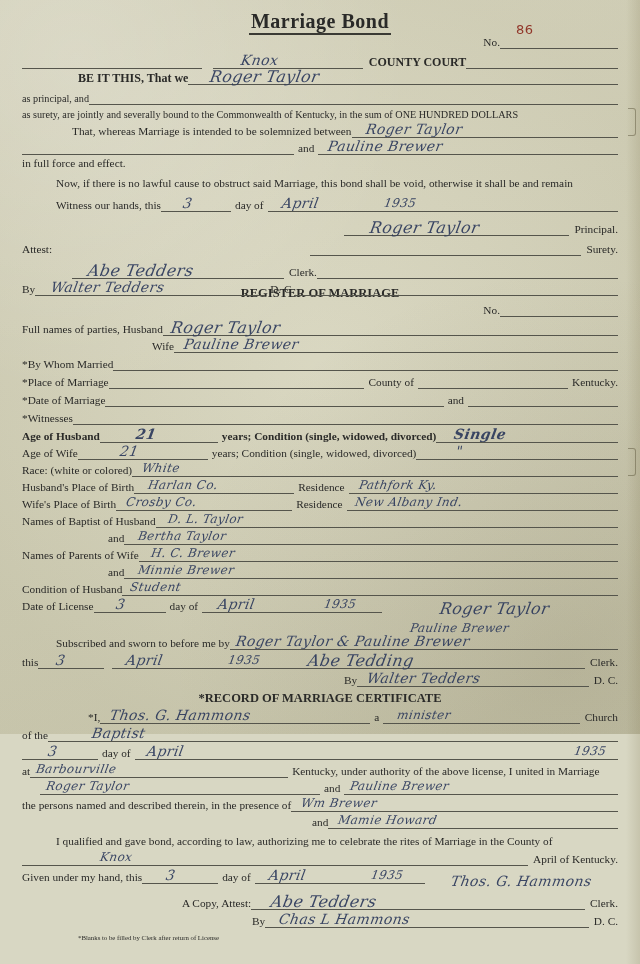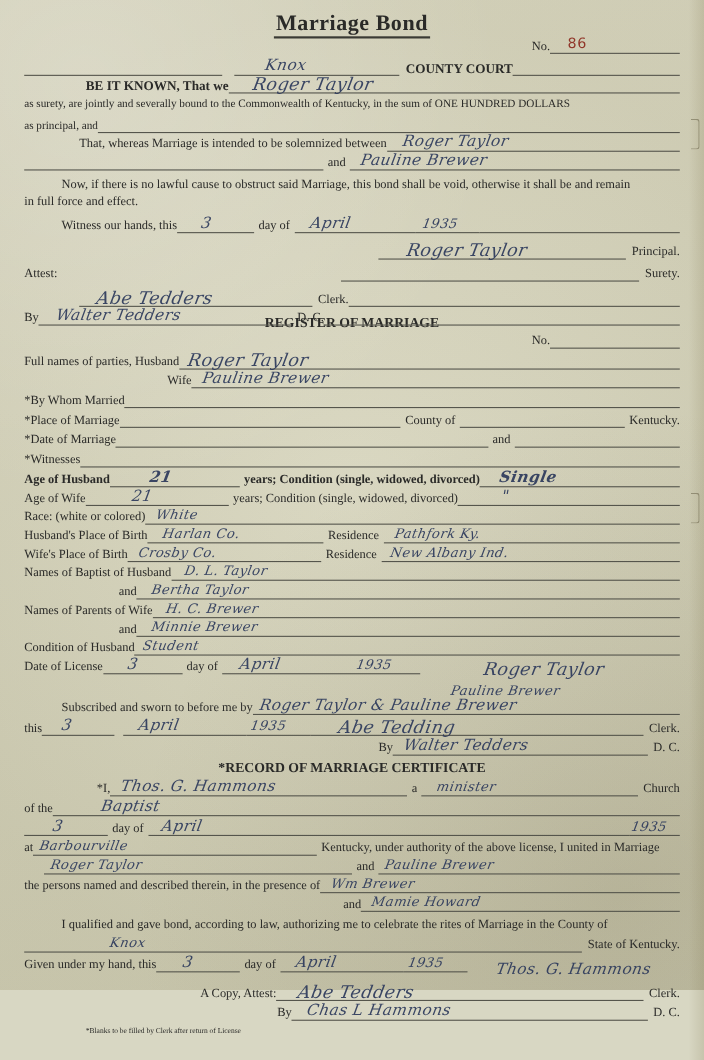--- a/index.html
+++ b/index.html
@@ -5,21 +5,21 @@
   html,body{margin:0;padding:0;}
   body{
     width:640px;height:964px;
     background:#d8d7c3;
     font-family:"Liberation Serif", serif;
     color:#2a2a28;
     overflow:hidden;
   }
   .page{
     position:relative;
-    width:640px;height:900px;
+    width:640px;height:734px;
     background:linear-gradient(165deg,#dedcc6 0%,#d9d7c0 35%,#d4d2ba 70%,#cfcdb4 100%);
     box-sizing:border-box;
     padding:10px 22px 0 22px;
   }
   
   .page:before{
     content:"";position:absolute;inset:0;
     background:
       radial-gradient(circle at 12% 8%, rgba(255,255,255,.22), transparent 38%),
       radial-gradient(circle at 88% 90%, rgba(90,80,50,.14), transparent 45%),
@@ -89,75 +89,75 @@
   <div class="inner">
 
     <div class="title">
       <span>Marriage Bond</span>
     </div>
 
     <div class="row" style="margin-top:2px;">
       <div class="fill nob" style="flex:1"></div>
       <div class="lbl">No.</div>
       <div class="fill" style="flex:0 0 118px;position:relative;">
-        <span class="hw red" style="left:16px;bottom:1px;margin-top:42px;">86</span>
+        <span class="hw red" style="left:16px;bottom:12px;margin-top:42px;">86</span>
       </div>
     </div>
 
 
     <div class="row" style="margin-top:6px;">
       <div class="fill" style="flex:0 0 180px;"></div>
       <div class="lbl" style="padding:0 4px;">&nbsp;</div>
       <div class="fill" style="flex:0 0 150px;position:relative;">
         <span class="hw" style="left:28px;bottom:1px;">Knox</span>
       </div>
       <div class="gap"></div>
       <div class="lbl" style="font-weight:bold;font-size:12px;">COUNTY COURT</div>
       <div class="fill" style="flex:1"></div>
     </div>
 
     <div class="row" style="margin-top:2px;">
       <div class="fill nob" style="flex:0 0 56px;"></div>
-      <div class="lbl" style="font-weight:bold;font-size:12px;">BE IT KNOWN, That we</div>
+      <div class="lbl" style="font-weight:bold;font-size:12px;">BE IT THIS, That we</div>
       <div class="fill" style="flex:1;position:relative;">
         <span class="hw lg" style="left:22px;bottom:1px;">Roger Taylor</span>
       </div>
-    </div>
-
-    <div class="row" style="margin-top:3px;">
-      <div class="lbl small">as surety, are jointly and severally bound to the Commonwealth of Kentucky, in the sum of ONE HUNDRED DOLLARS</div>
     </div>
 
     <div class="row" style="margin-top:6px;">
       <div class="lbl small">as principal, and</div>
       <div class="fill" style="flex:1"></div>
     </div>
 
+    <div class="row" style="margin-top:3px;">
+      <div class="lbl small">as surety, are jointly and severally bound to the Commonwealth of Kentucky, in the sum of ONE HUNDRED DOLLARS</div>
+    </div>
+
 
     <div class="row" style="margin-top:3px;">
       <div class="fill nob" style="flex:0 0 50px;"></div>
       <div class="lbl">That, whereas Marriage is intended to be solemnized between</div>
       <div class="fill" style="flex:1;position:relative;">
         <span class="hw" style="left:14px;bottom:1px;">Roger Taylor</span>
       </div>
     </div>
     <div class="row" style="margin-top:3px;">
       <div class="fill" style="flex:0 0 272px;"></div>
       <div class="lbl" style="padding:0 4px;">and</div>
       <div class="fill" style="flex:1;position:relative;">
         <span class="hw" style="left:10px;bottom:1px;">Pauline Brewer</span>
       </div>
     </div>
 
+    <div class="row" style="margin-top:2px;">
+      <div class="lbl">in full force and effect.</div>
+    </div>
     <div class="row" style="margin-top:7px;">
       <div class="fill nob" style="flex:0 0 34px;"></div>
       <div class="lbl">Now, if there is no lawful cause to obstruct said Marriage, this bond shall be void, otherwise it shall be and remain</div>
-    </div>
-    <div class="row" style="margin-top:2px;">
-      <div class="lbl">in full force and effect.</div>
     </div>
 
     <div class="row" style="margin-top:8px;">
       <div class="fill nob" style="flex:0 0 34px;"></div>
       <div class="lbl">Witness our hands, this</div>
       <div class="fill" style="flex:0 0 70px;position:relative;">
         <span class="hw" style="left:22px;bottom:1px;">3</span>
       </div>
       <div class="lbl" style="padding:0 4px;">day of</div>
       <div class="fill" style="flex:0 0 110px;position:relative;">
@@ -463,21 +463,21 @@
 
     <div class="row" style="margin-top:6px;">
       <div class="fill nob" style="flex:0 0 34px;"></div>
       <div class="lbl">I qualified and gave bond, according to law, authorizing me to celebrate the rites of Marriage in the County of</div>
     </div>
 
     <div class="row" style="margin-top:4px;">
       <div class="fill" style="flex:1;position:relative;">
         <span class="hw sm" style="left:78px;bottom:1px;">Knox</span>
       </div>
-      <div class="lbl" style="padding-left:5px;">State of Kentucky.</div>
+      <div class="lbl" style="padding-left:5px;">April of Kentucky.</div>
     </div>
 
     <div class="row" style="margin-top:4px;">
       <div class="lbl">Given under my hand, this</div>
       <div class="fill" style="flex:0 0 76px;position:relative;">
         <span class="hw" style="left:24px;bottom:1px;">3</span>
       </div>
       <div class="lbl" style="padding:0 4px;">day of</div>
       <div class="fill" style="flex:0 0 112px;position:relative;">
         <span class="hw" style="left:14px;bottom:1px;">April</span>

